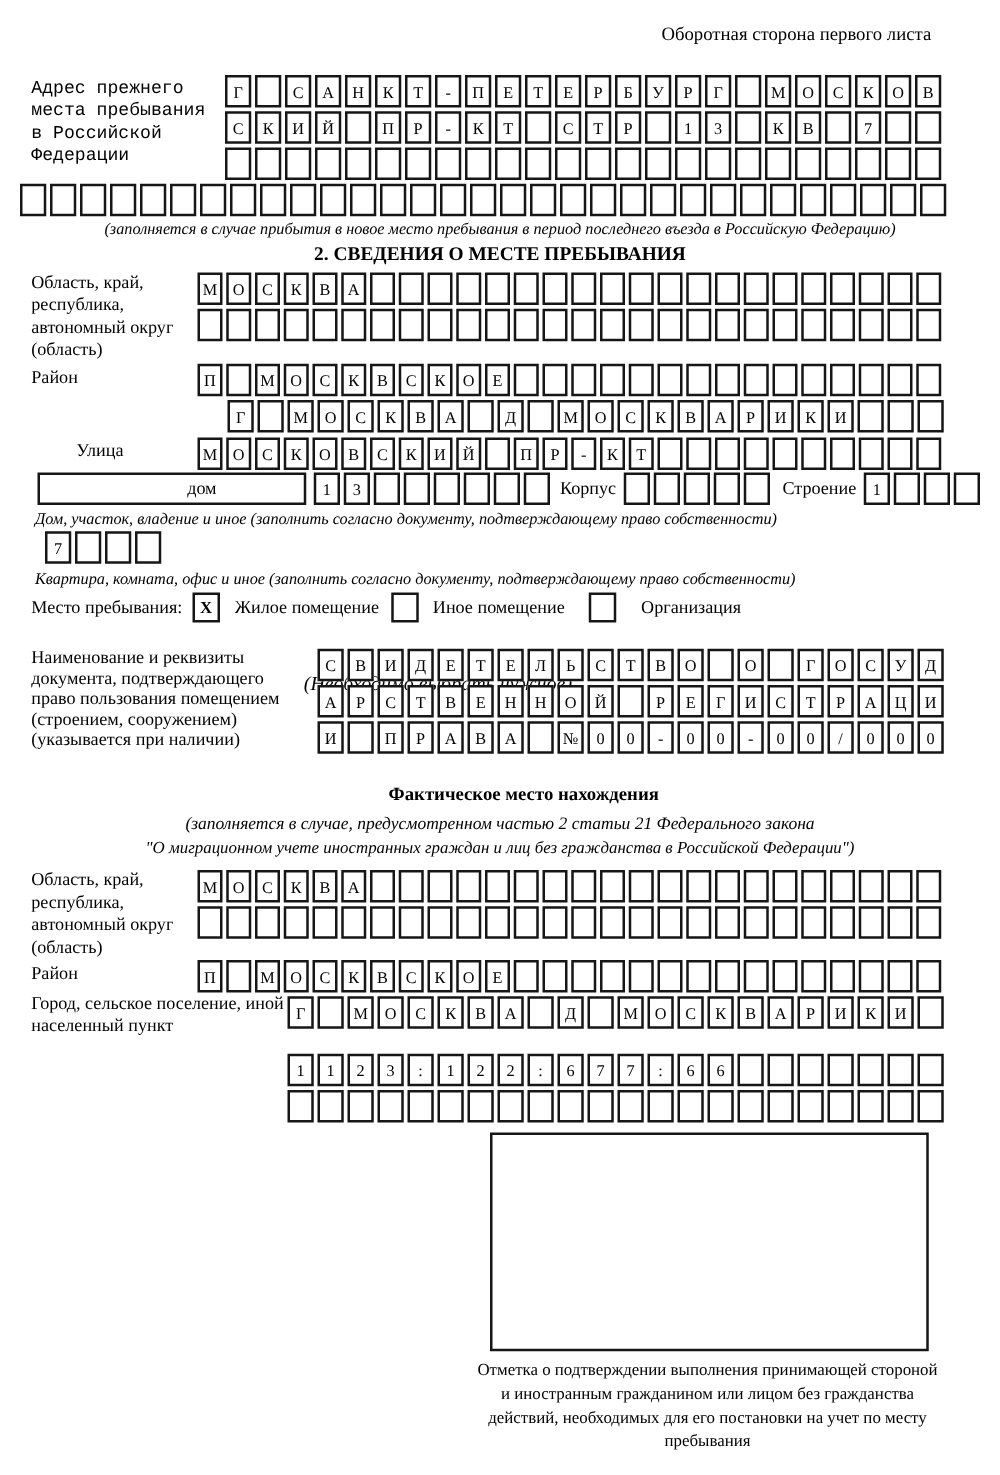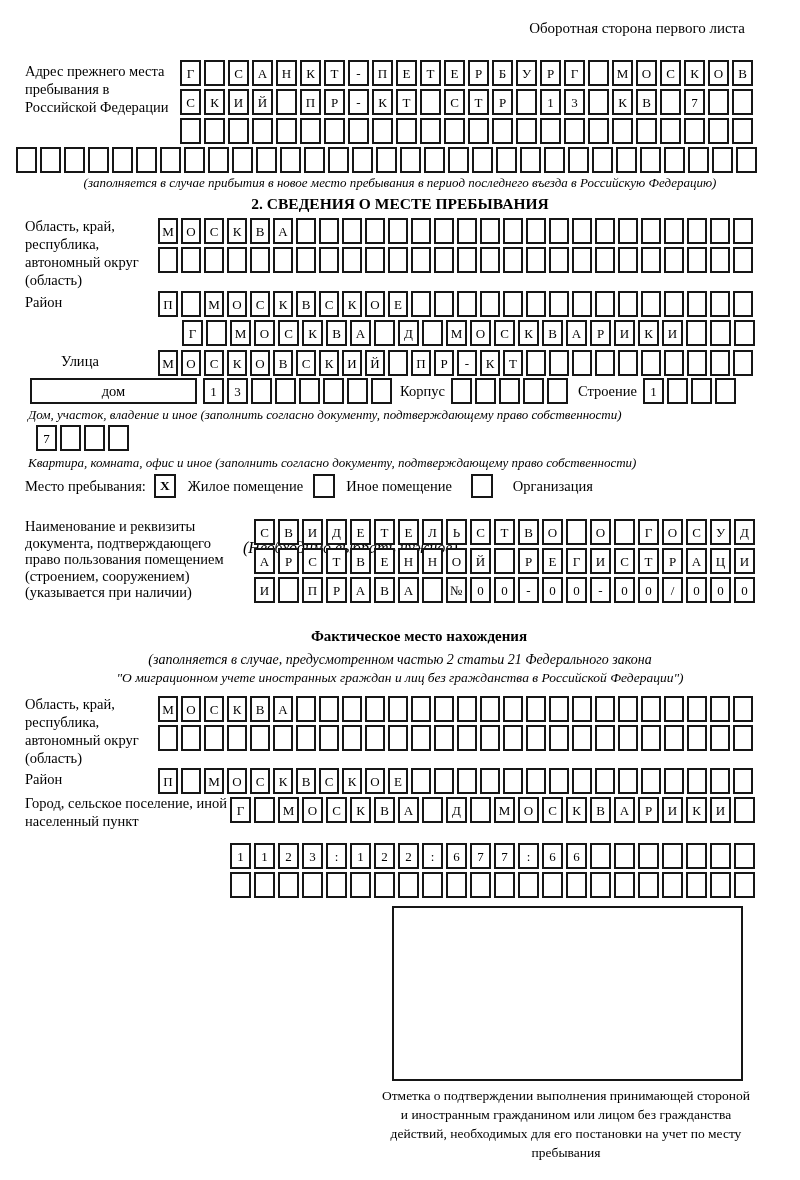--- a/index.html
+++ b/index.html
@@ -16,40 +16,40 @@
     font-size:13px;line-height:1;flex:0 0 auto;
   }
   .cells.narrow .cell{width:16px;}
   .flabel{position:absolute;font-size:14.5px;line-height:18px;}
   .fnote{position:absolute;font-size:13px;font-style:italic;}
   .fnote.center{left:0;width:100%;text-align:center;}
   .ftitle{position:absolute;left:0;width:100%;text-align:center;font-weight:bold;font-size:15.5px;}
   .corner-title{position:absolute;top:20px;right:55px;font-size:15px;}
   .wide-box{
     height:22px;border:2px solid #161616;display:flex;align-items:center;justify-content:center;
-    font-size:14.5px;flex:0 0 auto;background:#fff;
+    font-size:14.5px;flex:0 0 auto;background:#fff;padding-left:48px;
   }
   .hrow{position:absolute;display:flex;align-items:center;}
   .inline-label{font-size:14.5px;white-space:nowrap;}
   .checkbox{
     width:18px;height:20px;border:2px solid #161616;display:inline-flex;flex:0 0 auto;
     align-items:center;justify-content:center;font-size:13.5px;font-weight:bold;background:#fff;
   }
   .opt-label{font-size:14.5px;white-space:nowrap;}
   .stamp-box{position:absolute;border:2px solid #161616;background:#fff;}
   .stamp-caption{position:absolute;text-align:center;font-size:13.5px;line-height:19px;}
 </style>
 </head>
 <body>
 
 <div class="page">
 
   <div class="corner-title">Оборотная сторона первого листа</div>
 
-  <div class="flabel" style="top:62px;left:25px;width:152px;">Адрес прежнего места пребывания в Российской Федерации</div>
+  <div class="flabel" style="top:62px;left:25px;width:152px;font-family:Liberation Mono, monospace;">Адрес прежнего места пребывания в Российской Федерации</div>
   <div class="cells" style="top:60px;left:180px;">
       <div class="cell">Г</div>
       <div class="cell"></div>
       <div class="cell">С</div>
       <div class="cell">А</div>
       <div class="cell">Н</div>
       <div class="cell">К</div>
       <div class="cell">Т</div>
       <div class="cell">-</div>
       <div class="cell">П</div>

